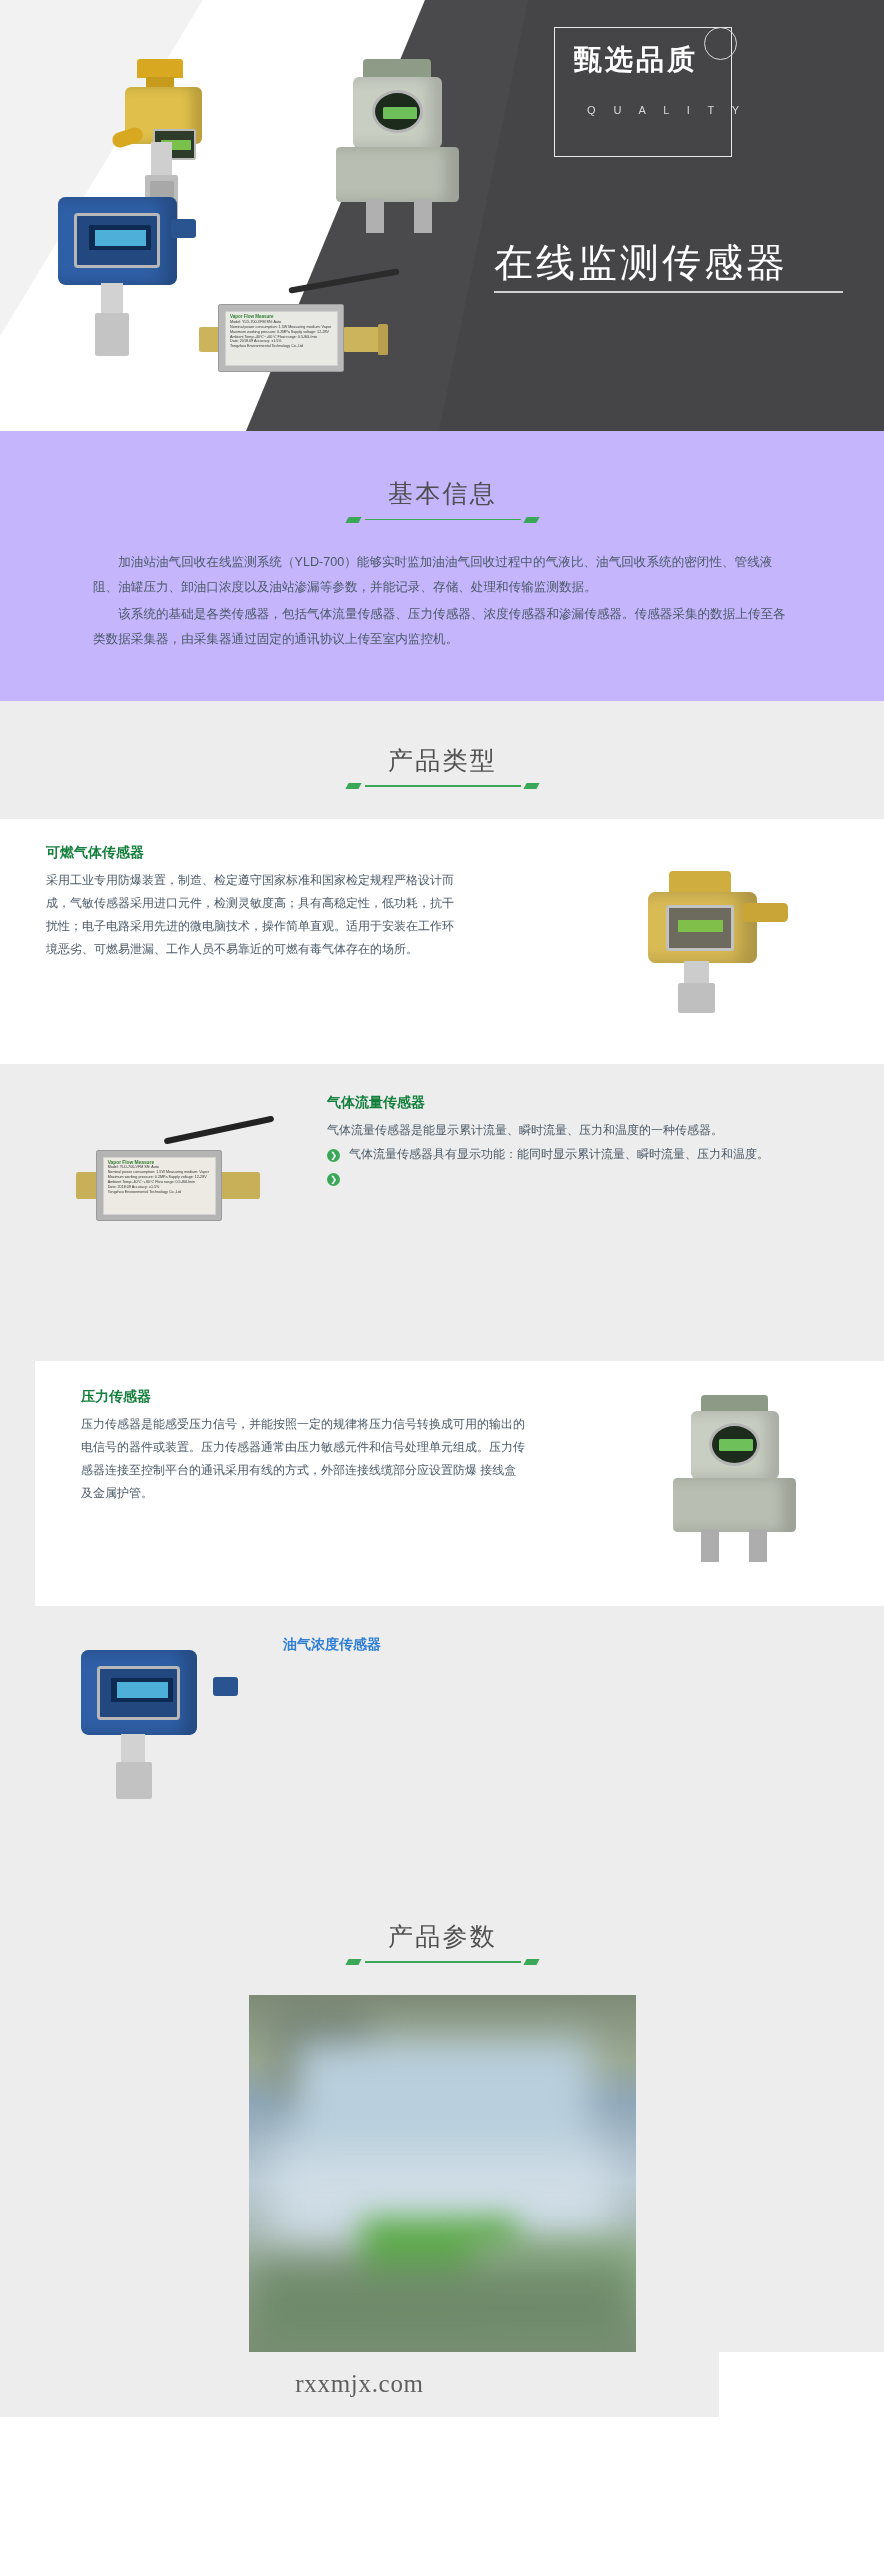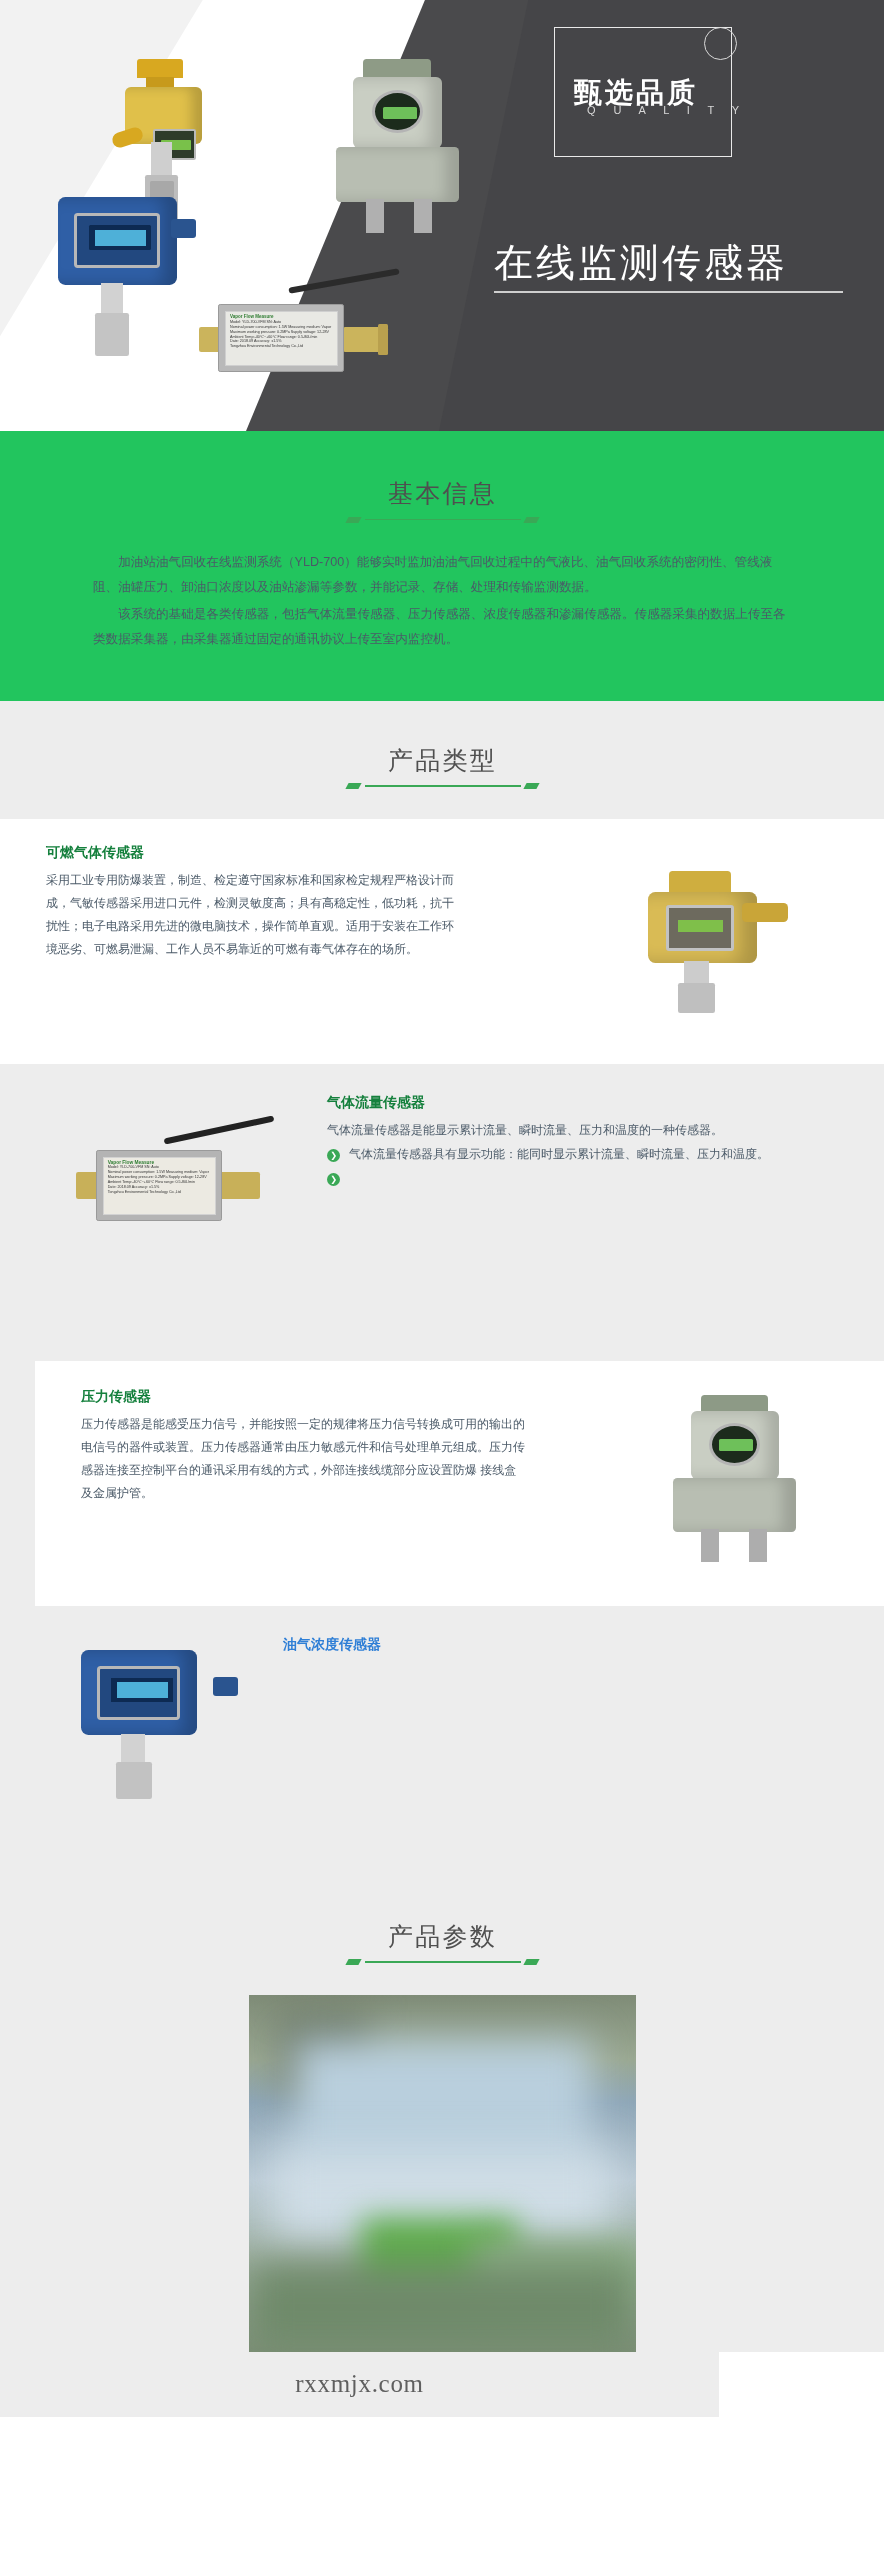--- a/index.html
+++ b/index.html
@@ -56,21 +56,21 @@
   }
   .hero-circle {
     position: absolute;
     left: 704px; top: 27px;
     width: 33px; height: 33px;
     border: 1.5px solid #d9d9d9;
     border-radius: 50%;
   }
   .hero-title-cn {
     position: absolute;
-    left: 574px; top: 74px;
+    left: 574px; top: 41px;
     font-size: 28px;
     letter-spacing: 3px;
     color: #ffffff;
     font-weight: bold;
     font-family: "Liberation Serif", "DejaVu Serif", serif;
   }
   .hero-title-en {
     position: absolute;
     left: 587px; top: 104px;
     font-size: 11px;
@@ -153,21 +153,21 @@
   .title-wrap .line:before {
     content:""; position:absolute; left:-18px; top:-2.2px; width:13.4px; height:6px;
     background:#3aa856; transform: skewX(-28deg);
   }
   .title-wrap .line:after {
     content:""; position:absolute; right:-18px; top:-2.2px; width:13.4px; height:6px;
     background:#3aa856; transform: skewX(-28deg);
   }
 
   .sec-basic {
-    background:#22c55e;
+    background:#c4b5fd;
     padding: 46px 0 37px;
   }
   .body-text {
     width: 699px; margin: 12px auto;
     color: #4b5a68;
     font-size: 12.6px;
     line-height: 25px;
   }
   .body-text p { margin-bottom: 1.5px; text-indent: 2em; }
 

